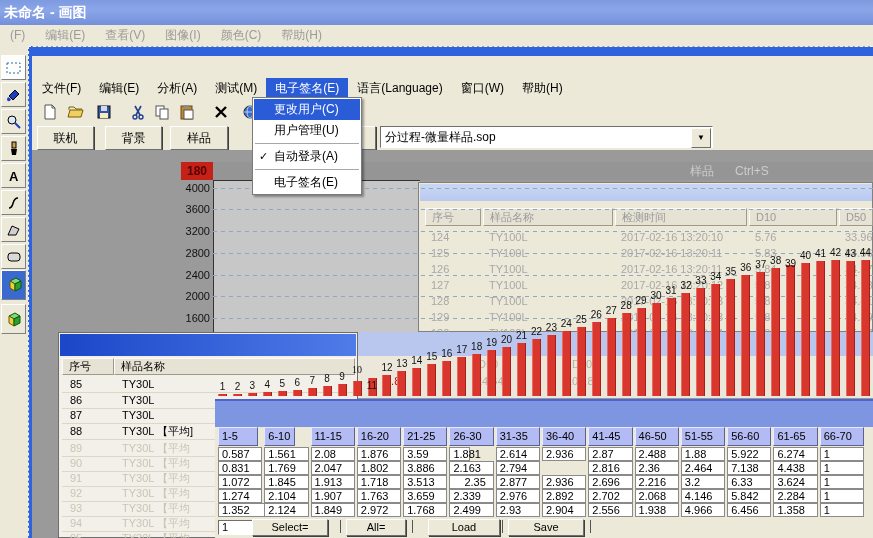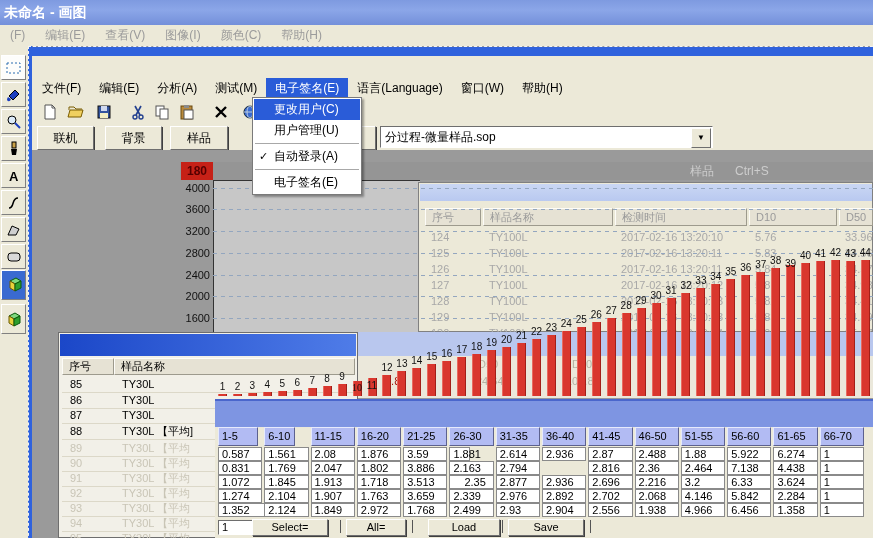--- a/index.html
+++ b/index.html
@@ -384,21 +384,21 @@
       <div class="barlabel" style="left:69.3px;bottom:7.991px;">5</div>
       <div class="bar" style="left:79.75px;width:9px;bottom:1px;height:6.51px;"></div>
       <div class="barlabel" style="left:84.25px;bottom:9.51px;">6</div>
       <div class="bar" style="left:94.69999999999999px;width:9px;bottom:1px;height:7.97475px;"></div>
       <div class="barlabel" style="left:99.19999999999999px;bottom:10.97475px;">7</div>
       <div class="bar" style="left:109.64999999999999px;width:9px;bottom:1px;height:9.982px;"></div>
       <div class="barlabel" style="left:114.14999999999999px;bottom:12.982px;">8</div>
       <div class="bar" style="left:124.6px;width:9px;bottom:1px;height:12.4775px;"></div>
       <div class="barlabel" style="left:129.1px;bottom:15.4775px;">9</div>
       <div class="bar" style="left:139.54999999999998px;width:9px;bottom:1px;height:15.02725px;"></div>
-      <div class="barlabel" style="left:144.04999999999998px;bottom:4px;font-family:Liberation Serif, serif;">10</div>
+      <div class="barlabel" style="left:144.04999999999998px;bottom:22px;font-family:Liberation Serif, serif;">10</div>
       <div class="bar" style="left:154.5px;width:9px;bottom:1px;height:18.011px;"></div>
       <div class="barlabel" style="left:159px;bottom:6px;">11</div>
       <div class="bar" style="left:169.45px;width:9px;bottom:1px;height:21.483px;"></div>
       <div class="barlabel" style="left:173.95px;bottom:24.483px;">12</div>
       <div class="bar" style="left:184.39999999999998px;width:9px;bottom:1px;height:25.00925px;"></div>
       <div class="barlabel" style="left:188.89999999999998px;bottom:28.00925px;">13</div>
       <div class="bar" style="left:199.35px;width:9px;bottom:1px;height:28.48125px;"></div>
       <div class="barlabel" style="left:203.85px;bottom:31.48125px;">14</div>
       <div class="bar" style="left:214.29999999999998px;width:9px;bottom:1px;height:32.0075px;"></div>
       <div class="barlabel" style="left:218.79999999999998px;bottom:35.0075px;">15</div>

